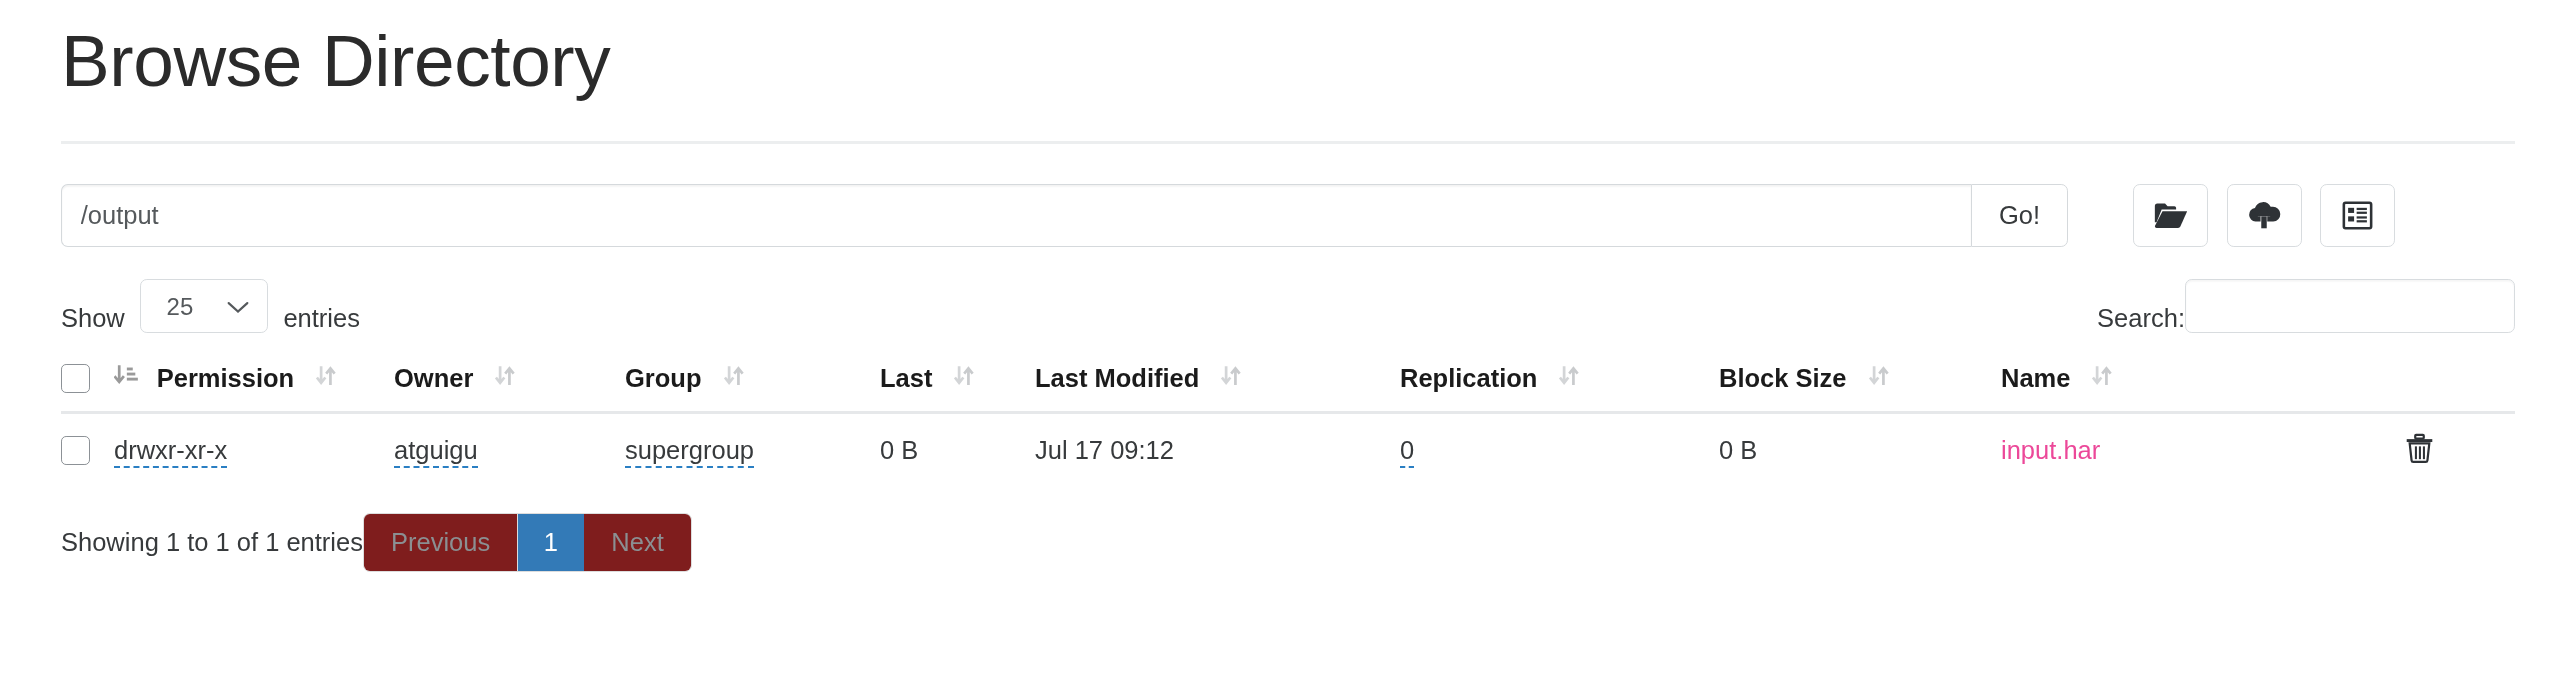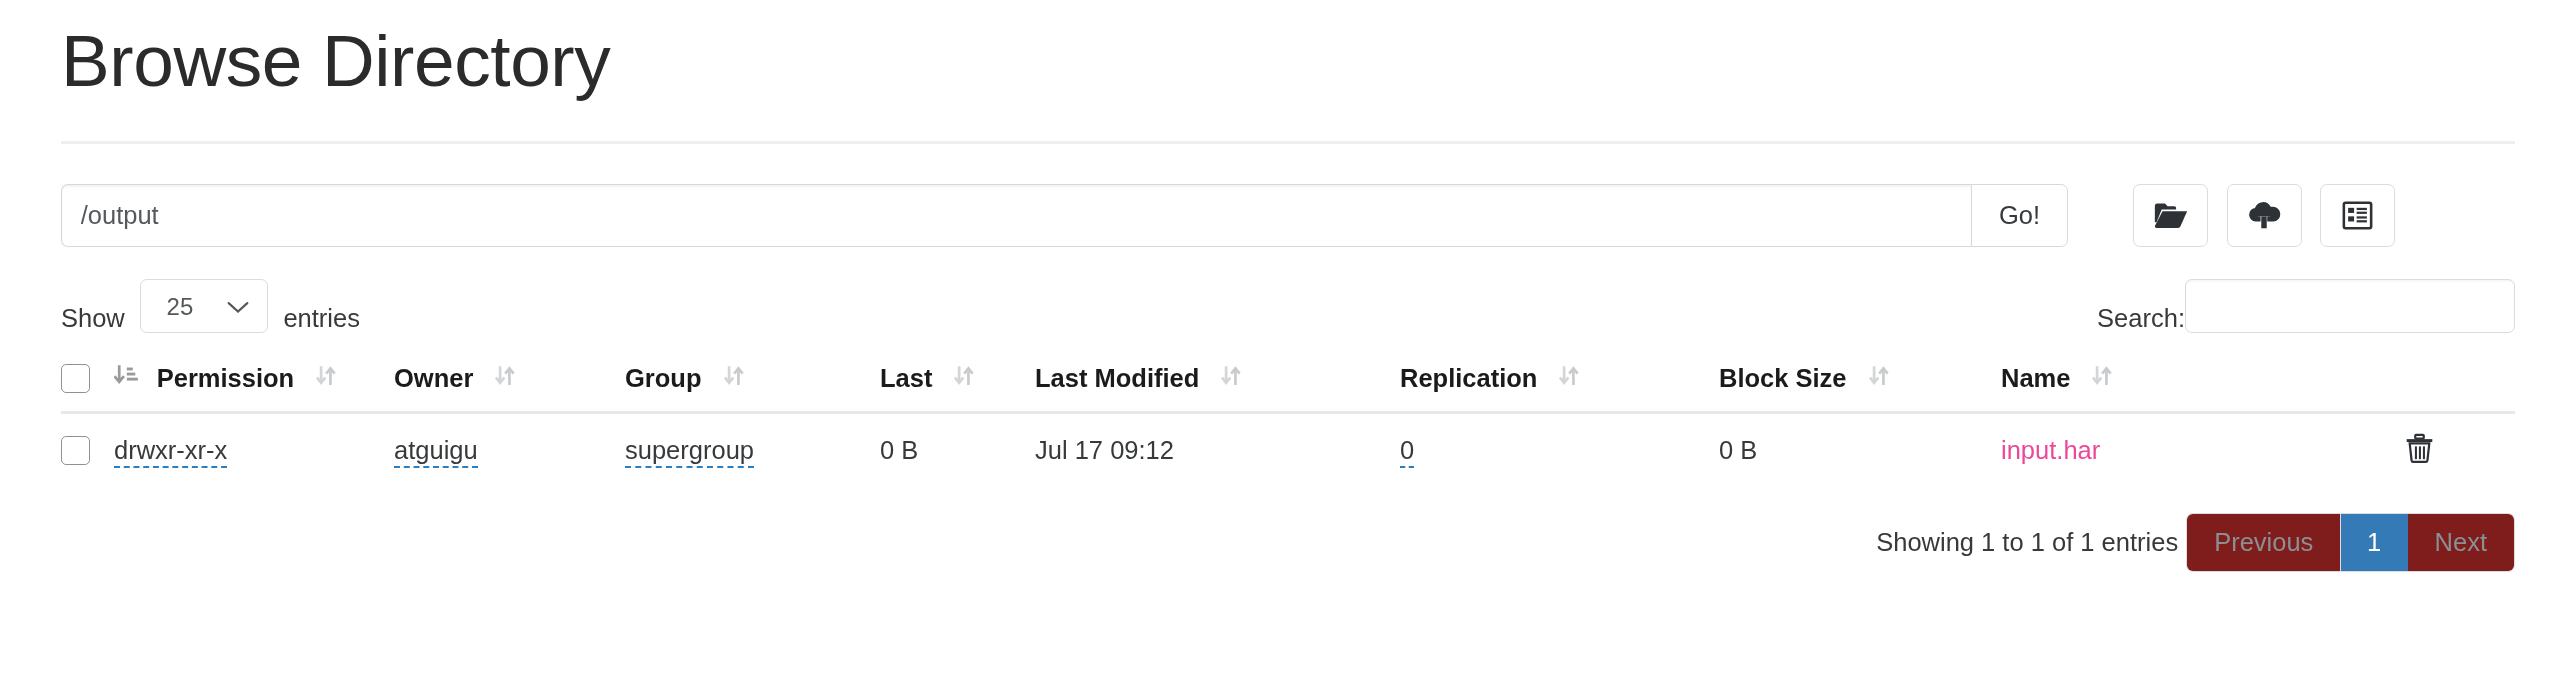--- a/index.html
+++ b/index.html
@@ -212,23 +212,22 @@
     border: 0;
     padding: 0;
     cursor: pointer;
     display: block;
   }
 
   
   .table-footer {
     display: flex;
     align-items: center;
-    justify-content: flex-end;
+    justify-content: flex-start;
     margin-top: 25.5px;
-    gap: 8px;
   }
   .info-text {
     font-size: 25.5px;
     color: #373a3c;
   }
   .pagination {
     display: flex;
     border: 1.7px solid #dddddd;
     border-radius: 6.8px;
     overflow: hidden;

